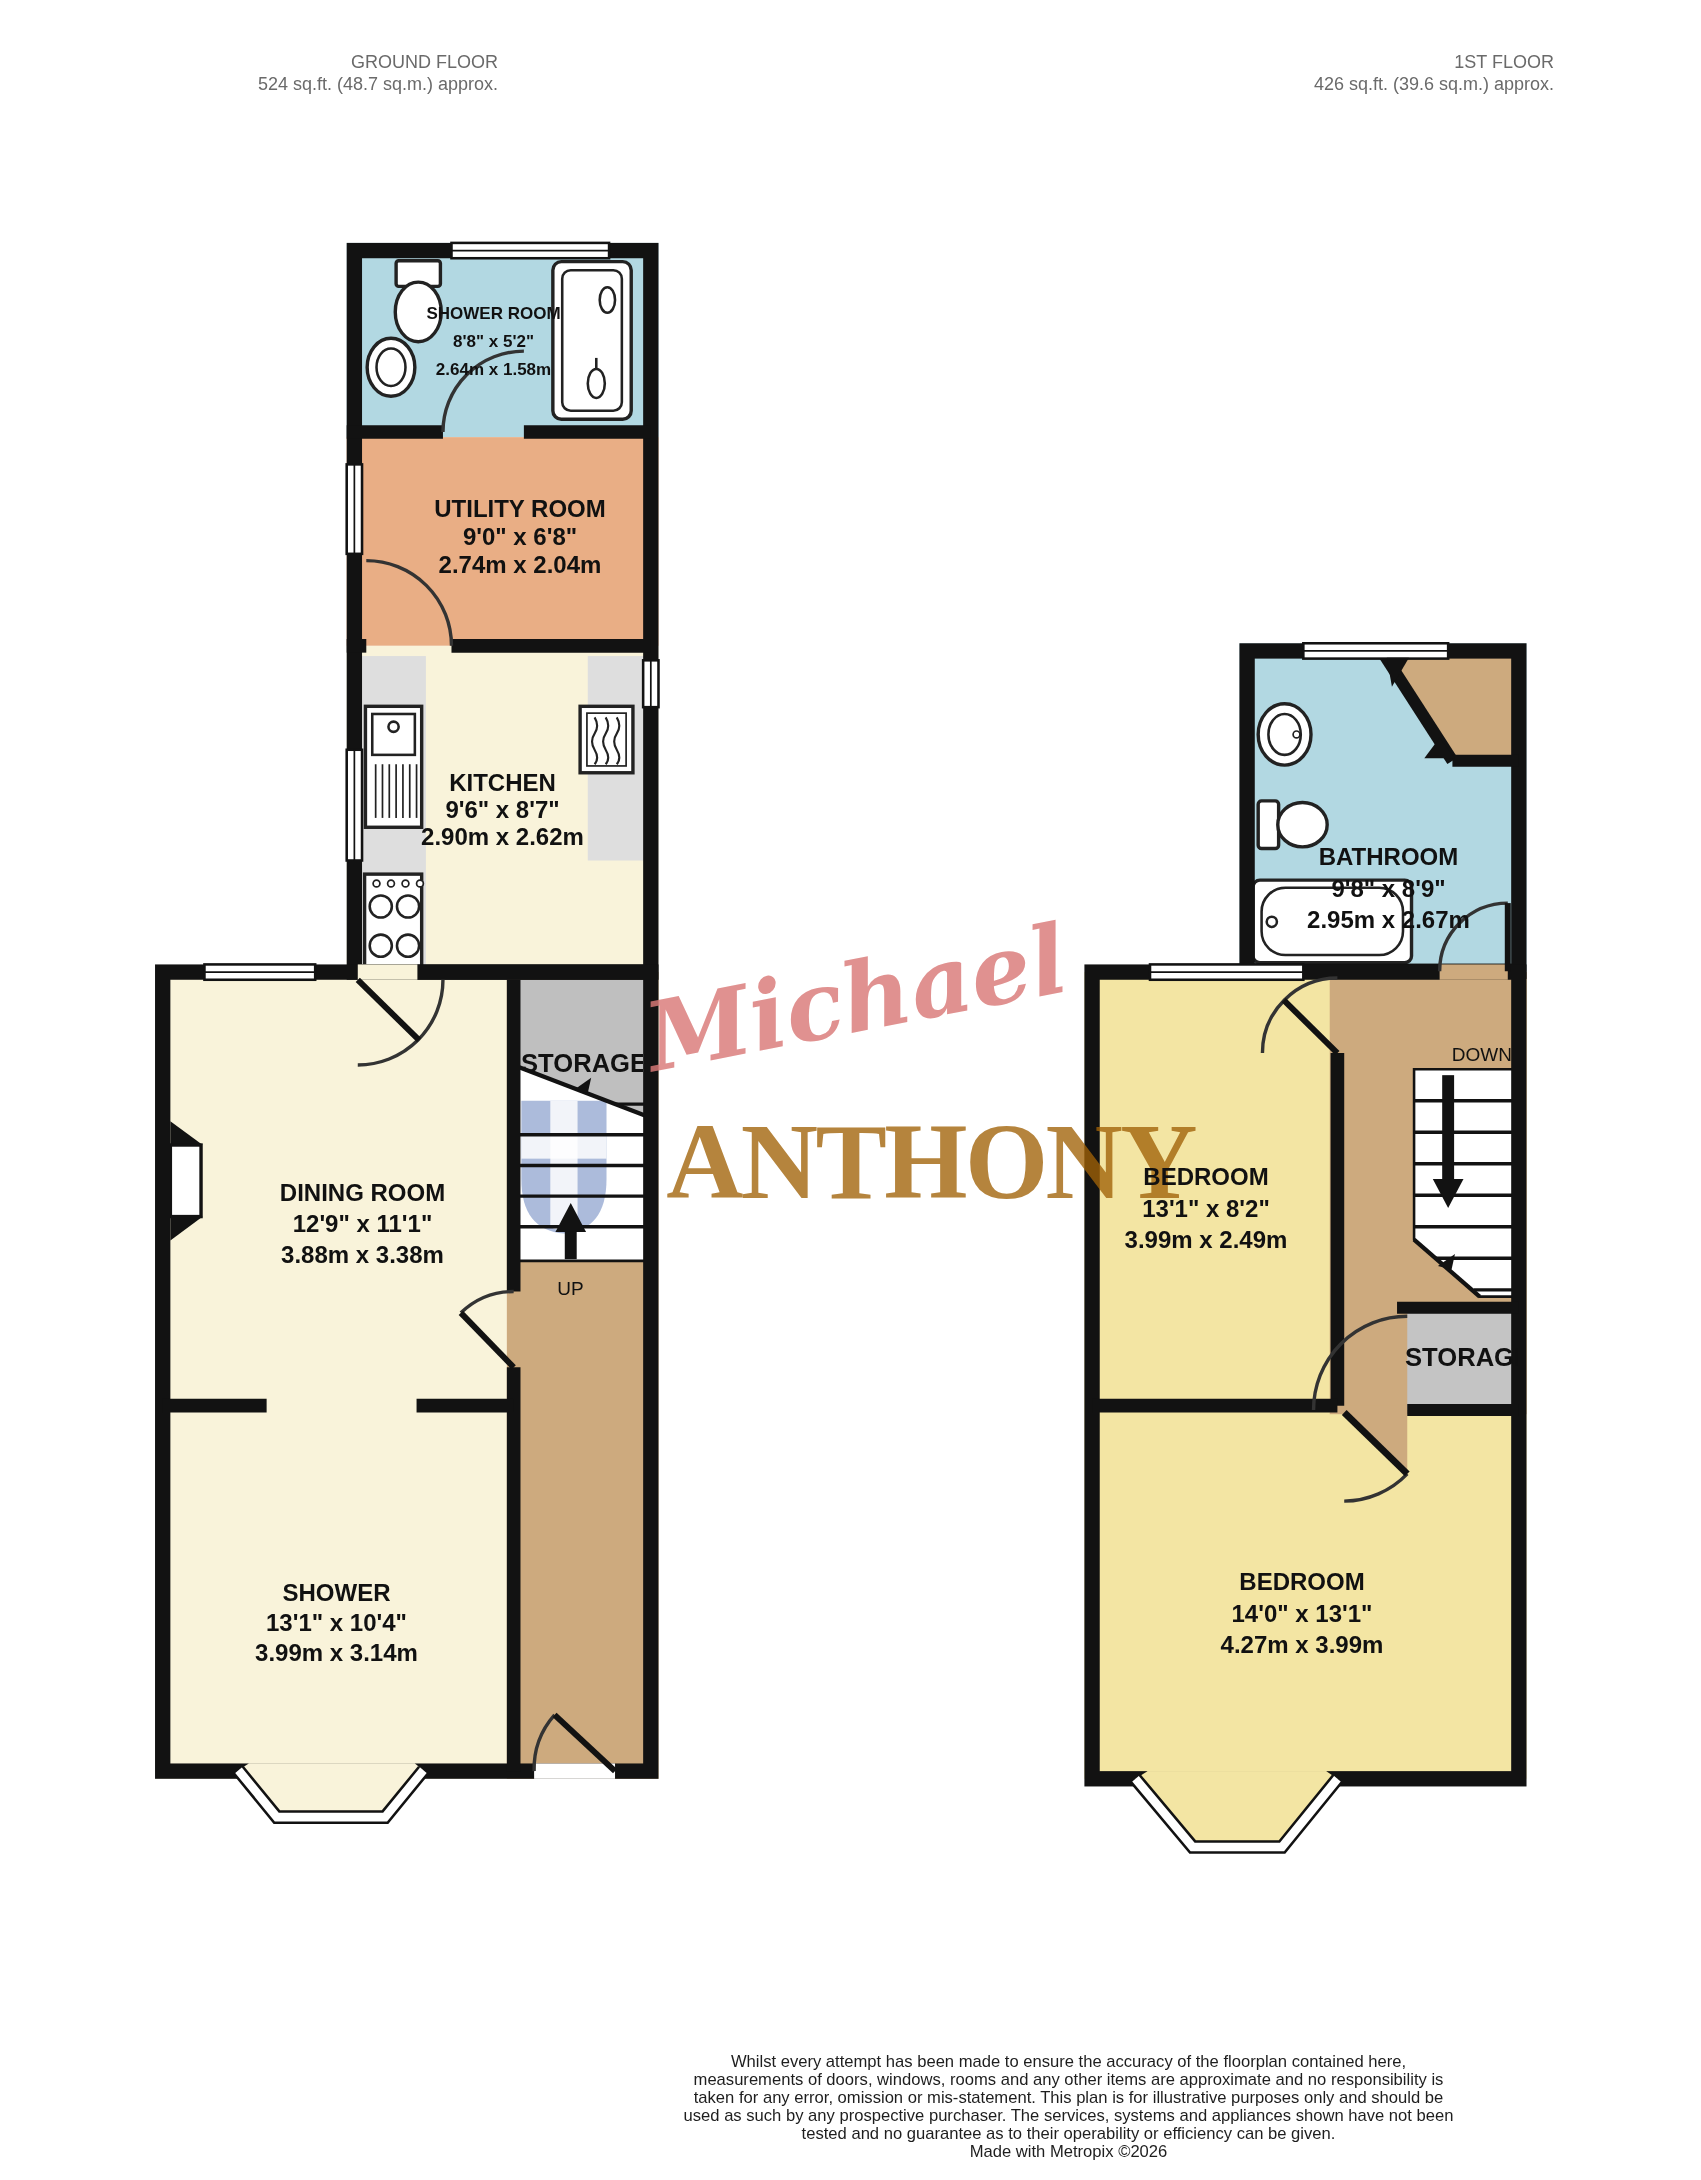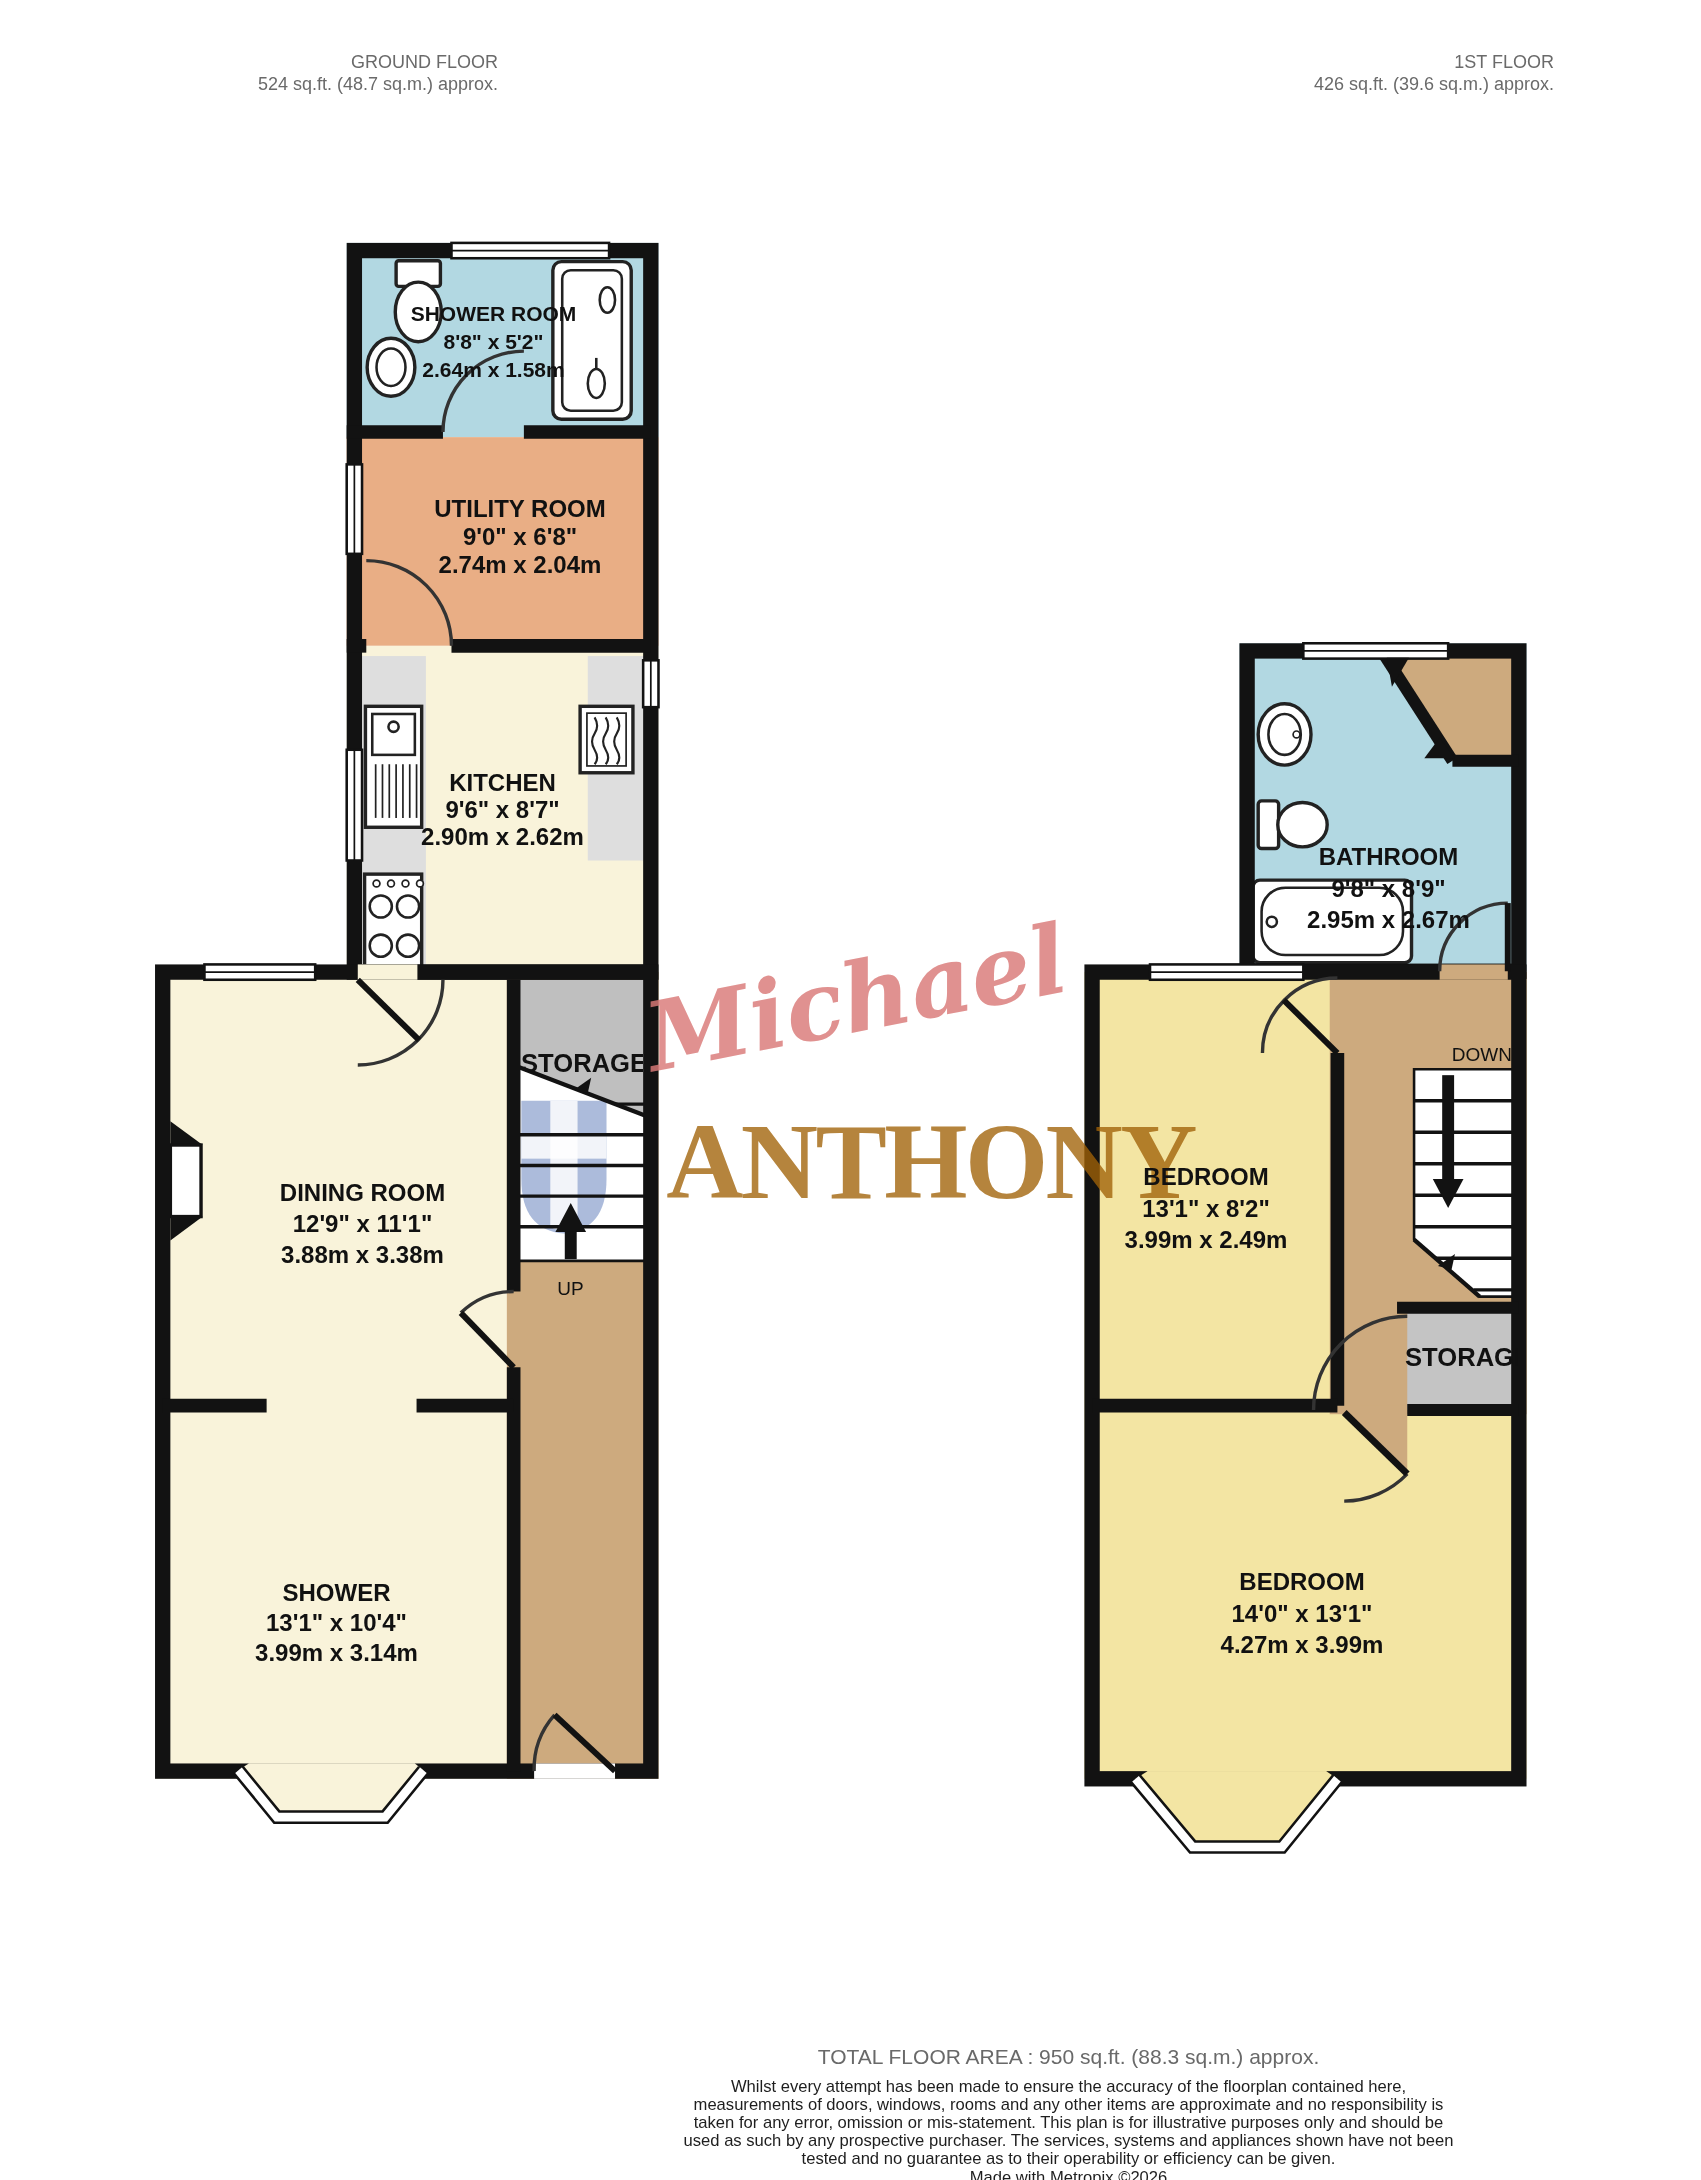--- a/index.html
+++ b/index.html
@@ -19,21 +19,21 @@
   #plan-svg{position:absolute;left:0;top:0;z-index:1;}
 
   .hdr{position:absolute;z-index:3;text-align:right;color:var(--hdr);
        font-size:18px;line-height:22px;}
   #hdr-gf{left:217px;top:51px;width:281px;}
   #hdr-ff{left:1273px;top:51px;width:281px;}
 
   .room-label{position:absolute;z-index:3;text-align:center;color:#111;
       font-weight:bold;font-size:24px;line-height:29px;white-space:nowrap;}
   .room-label span{display:block;}
-  #lbl-shower  {left:353px;top:300px;width:281px;font-size:21px;line-height:28px;}
+  #lbl-shower  {left:353px;top:300px;width:281px;font-size:17px;line-height:28px;}
   #lbl-utility {left:353px;top:495px;width:334px;line-height:28px;}
   #lbl-kitchen {left:366px;top:769px;width:273px;line-height:27px;}
   #lbl-dining  {left:209px;top:1177px;width:307px;line-height:31px;}
   #lbl-lounge  {left:200px;top:1578px;width:273px;line-height:30px;}
   #lbl-bathroom{left:1248px;top:841px;width:281px;line-height:31.5px;}
   #lbl-bed1    {left:1078px;top:1161px;width:256px;line-height:31.5px;}
   #lbl-bed2    {left:1174px;top:1566px;width:256px;line-height:31.5px;}
 
   .storage-label{position:absolute;z-index:3;overflow:hidden;white-space:nowrap;
       font-weight:bold;font-size:25.6px;color:#111;text-align:left;}
@@ -355,17 +355,16 @@
 </div>
 <div class="room-label" id="lbl-bed2">
   <span>BEDROOM</span>
   <span>14'0" x 13'1"</span>
   <span>4.27m x 3.99m</span>
 </div>
 <div class="storage-label" id="lbl-storage-ff">STORAGE</div>
 <div class="stair-label" id="lbl-down">DOWN</div>
 
 <div id="footer">
-  <div class="total">TOTAL FLOOR AREA : 950 sq.ft. (88.3 sq.m.) approx.</div>
   <div class="disclaimer">Whilst every attempt has been made to ensure the accuracy of the floorplan contained here, measurements of doors, windows, rooms and any other items are approximate and no responsibility is taken for any error, omission or mis-statement. This plan is for illustrative purposes only and should be used as such by any prospective purchaser. The services, systems and appliances shown have not been tested and no guarantee as to their operability or efficiency can be given.</div>
   <div class="credit">Made with Metropix ©2026</div>
 </div>
 
 
 </body></html>

